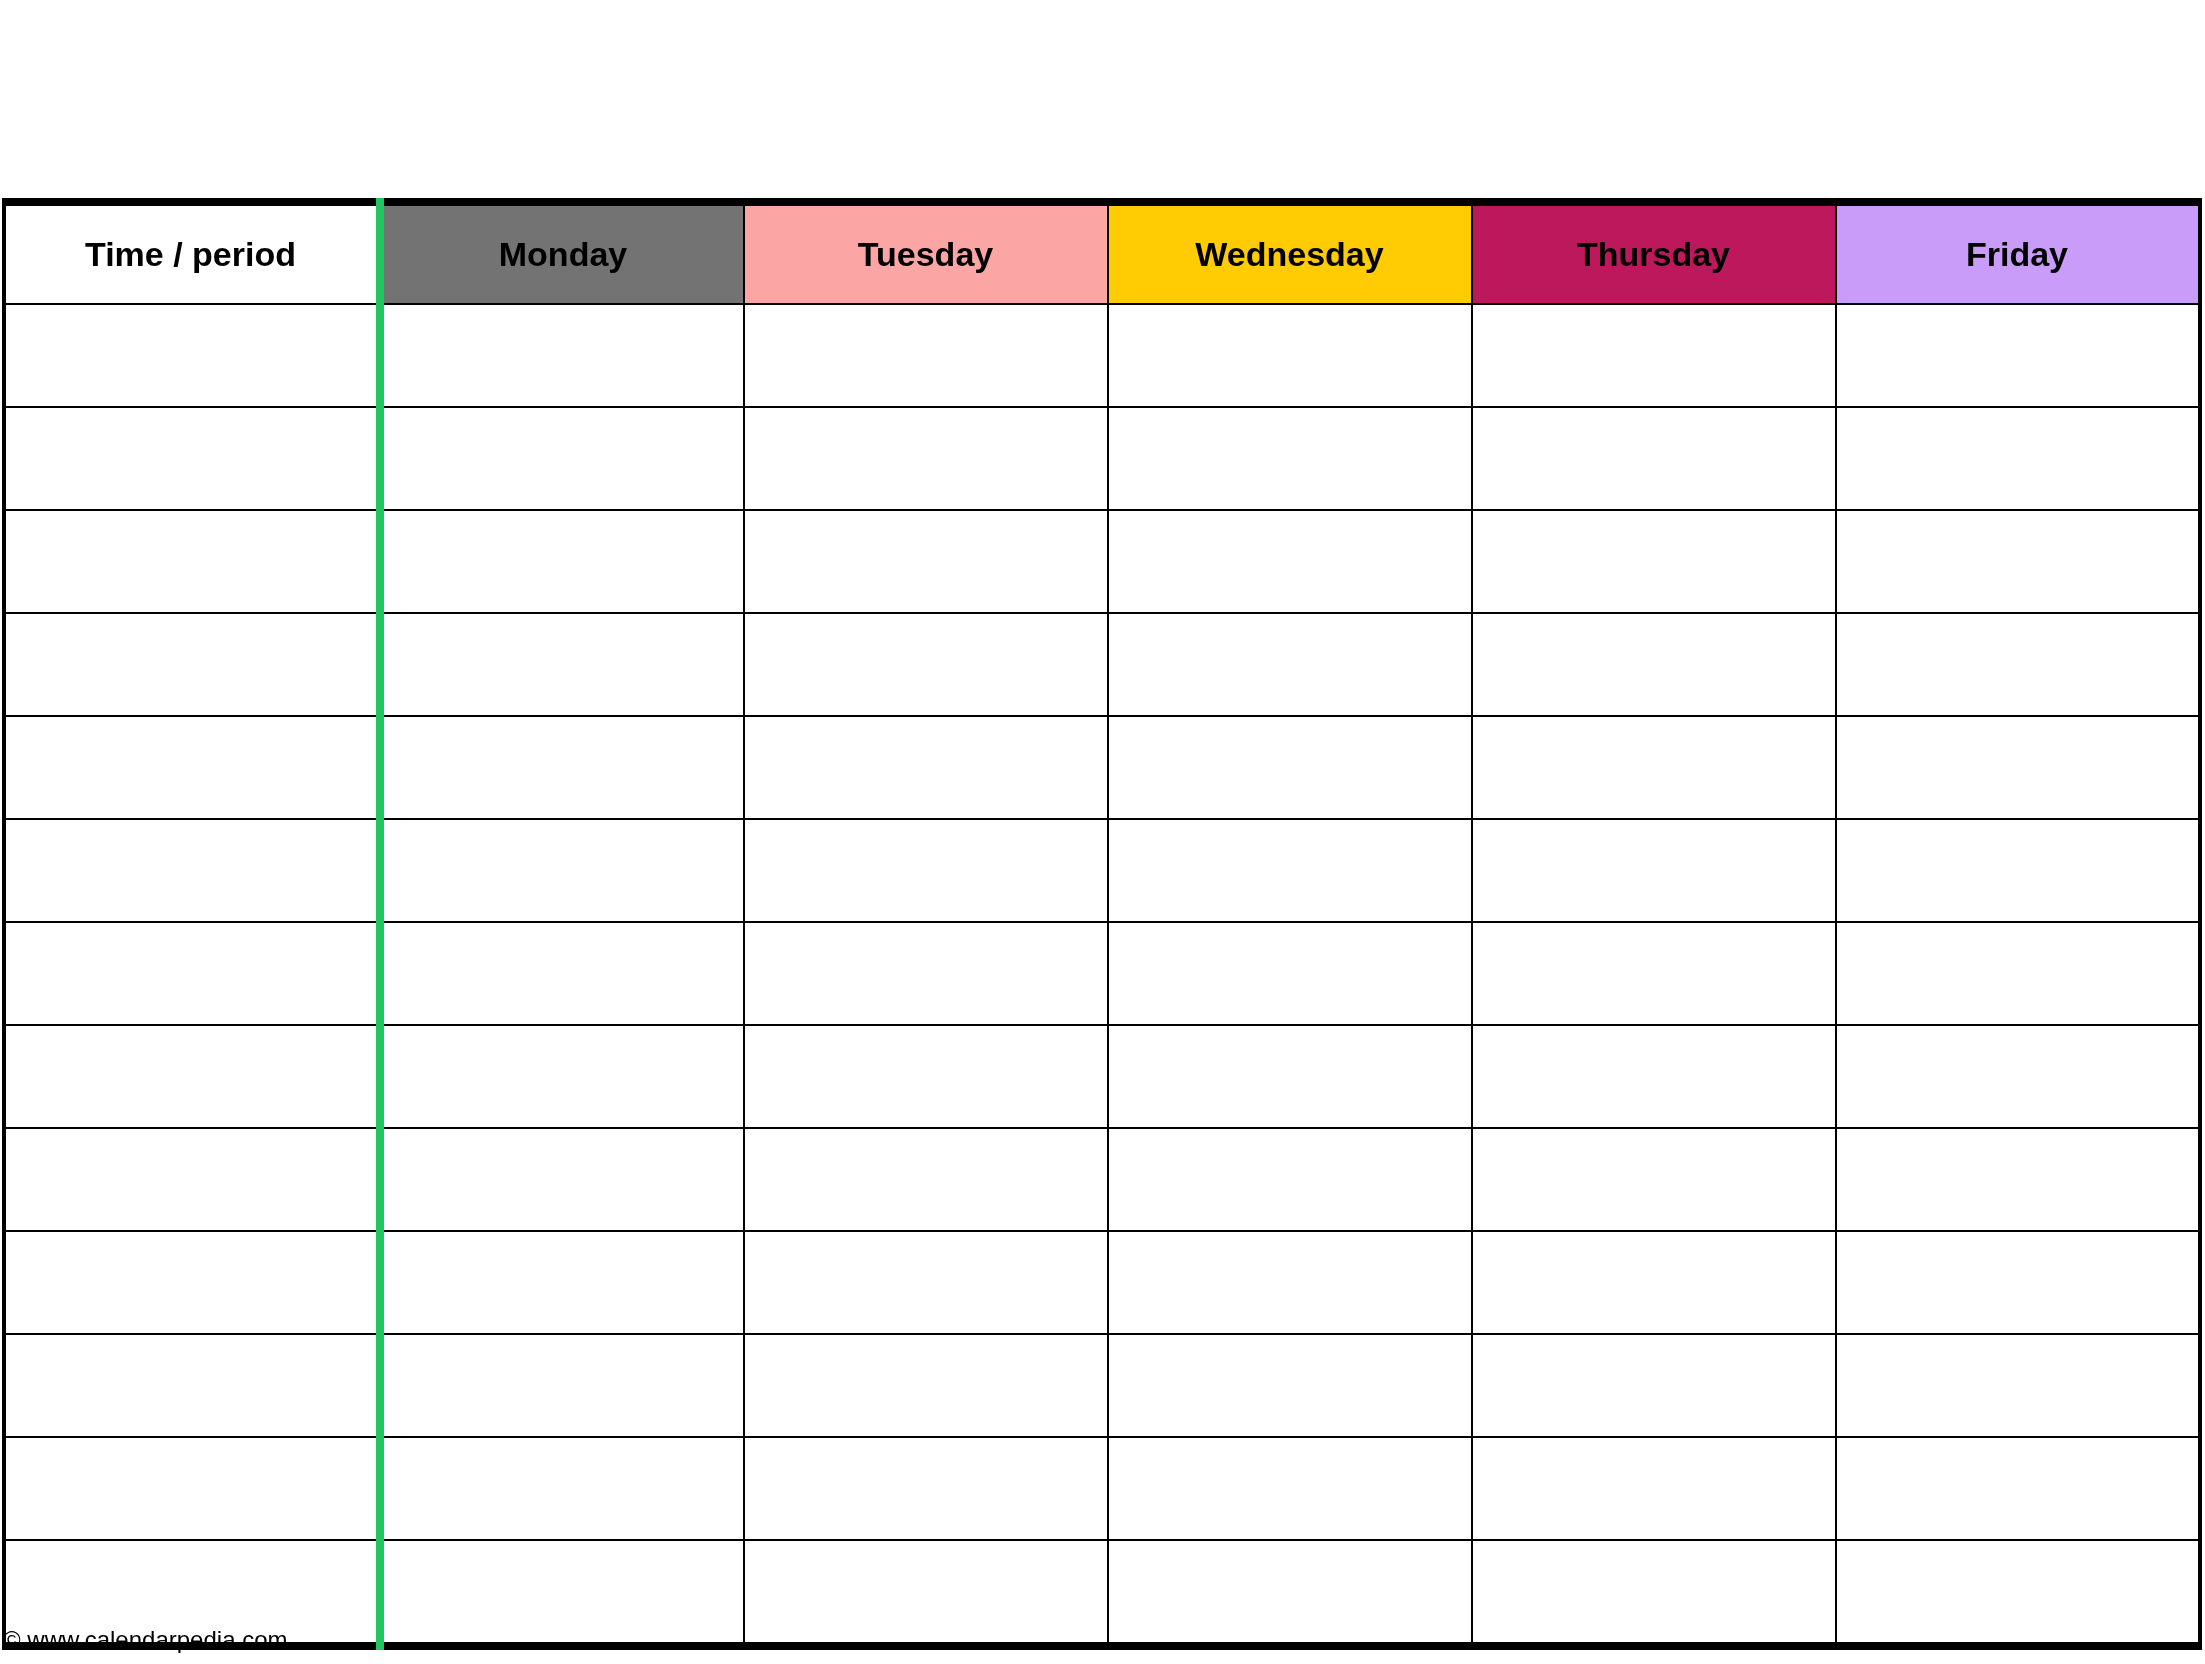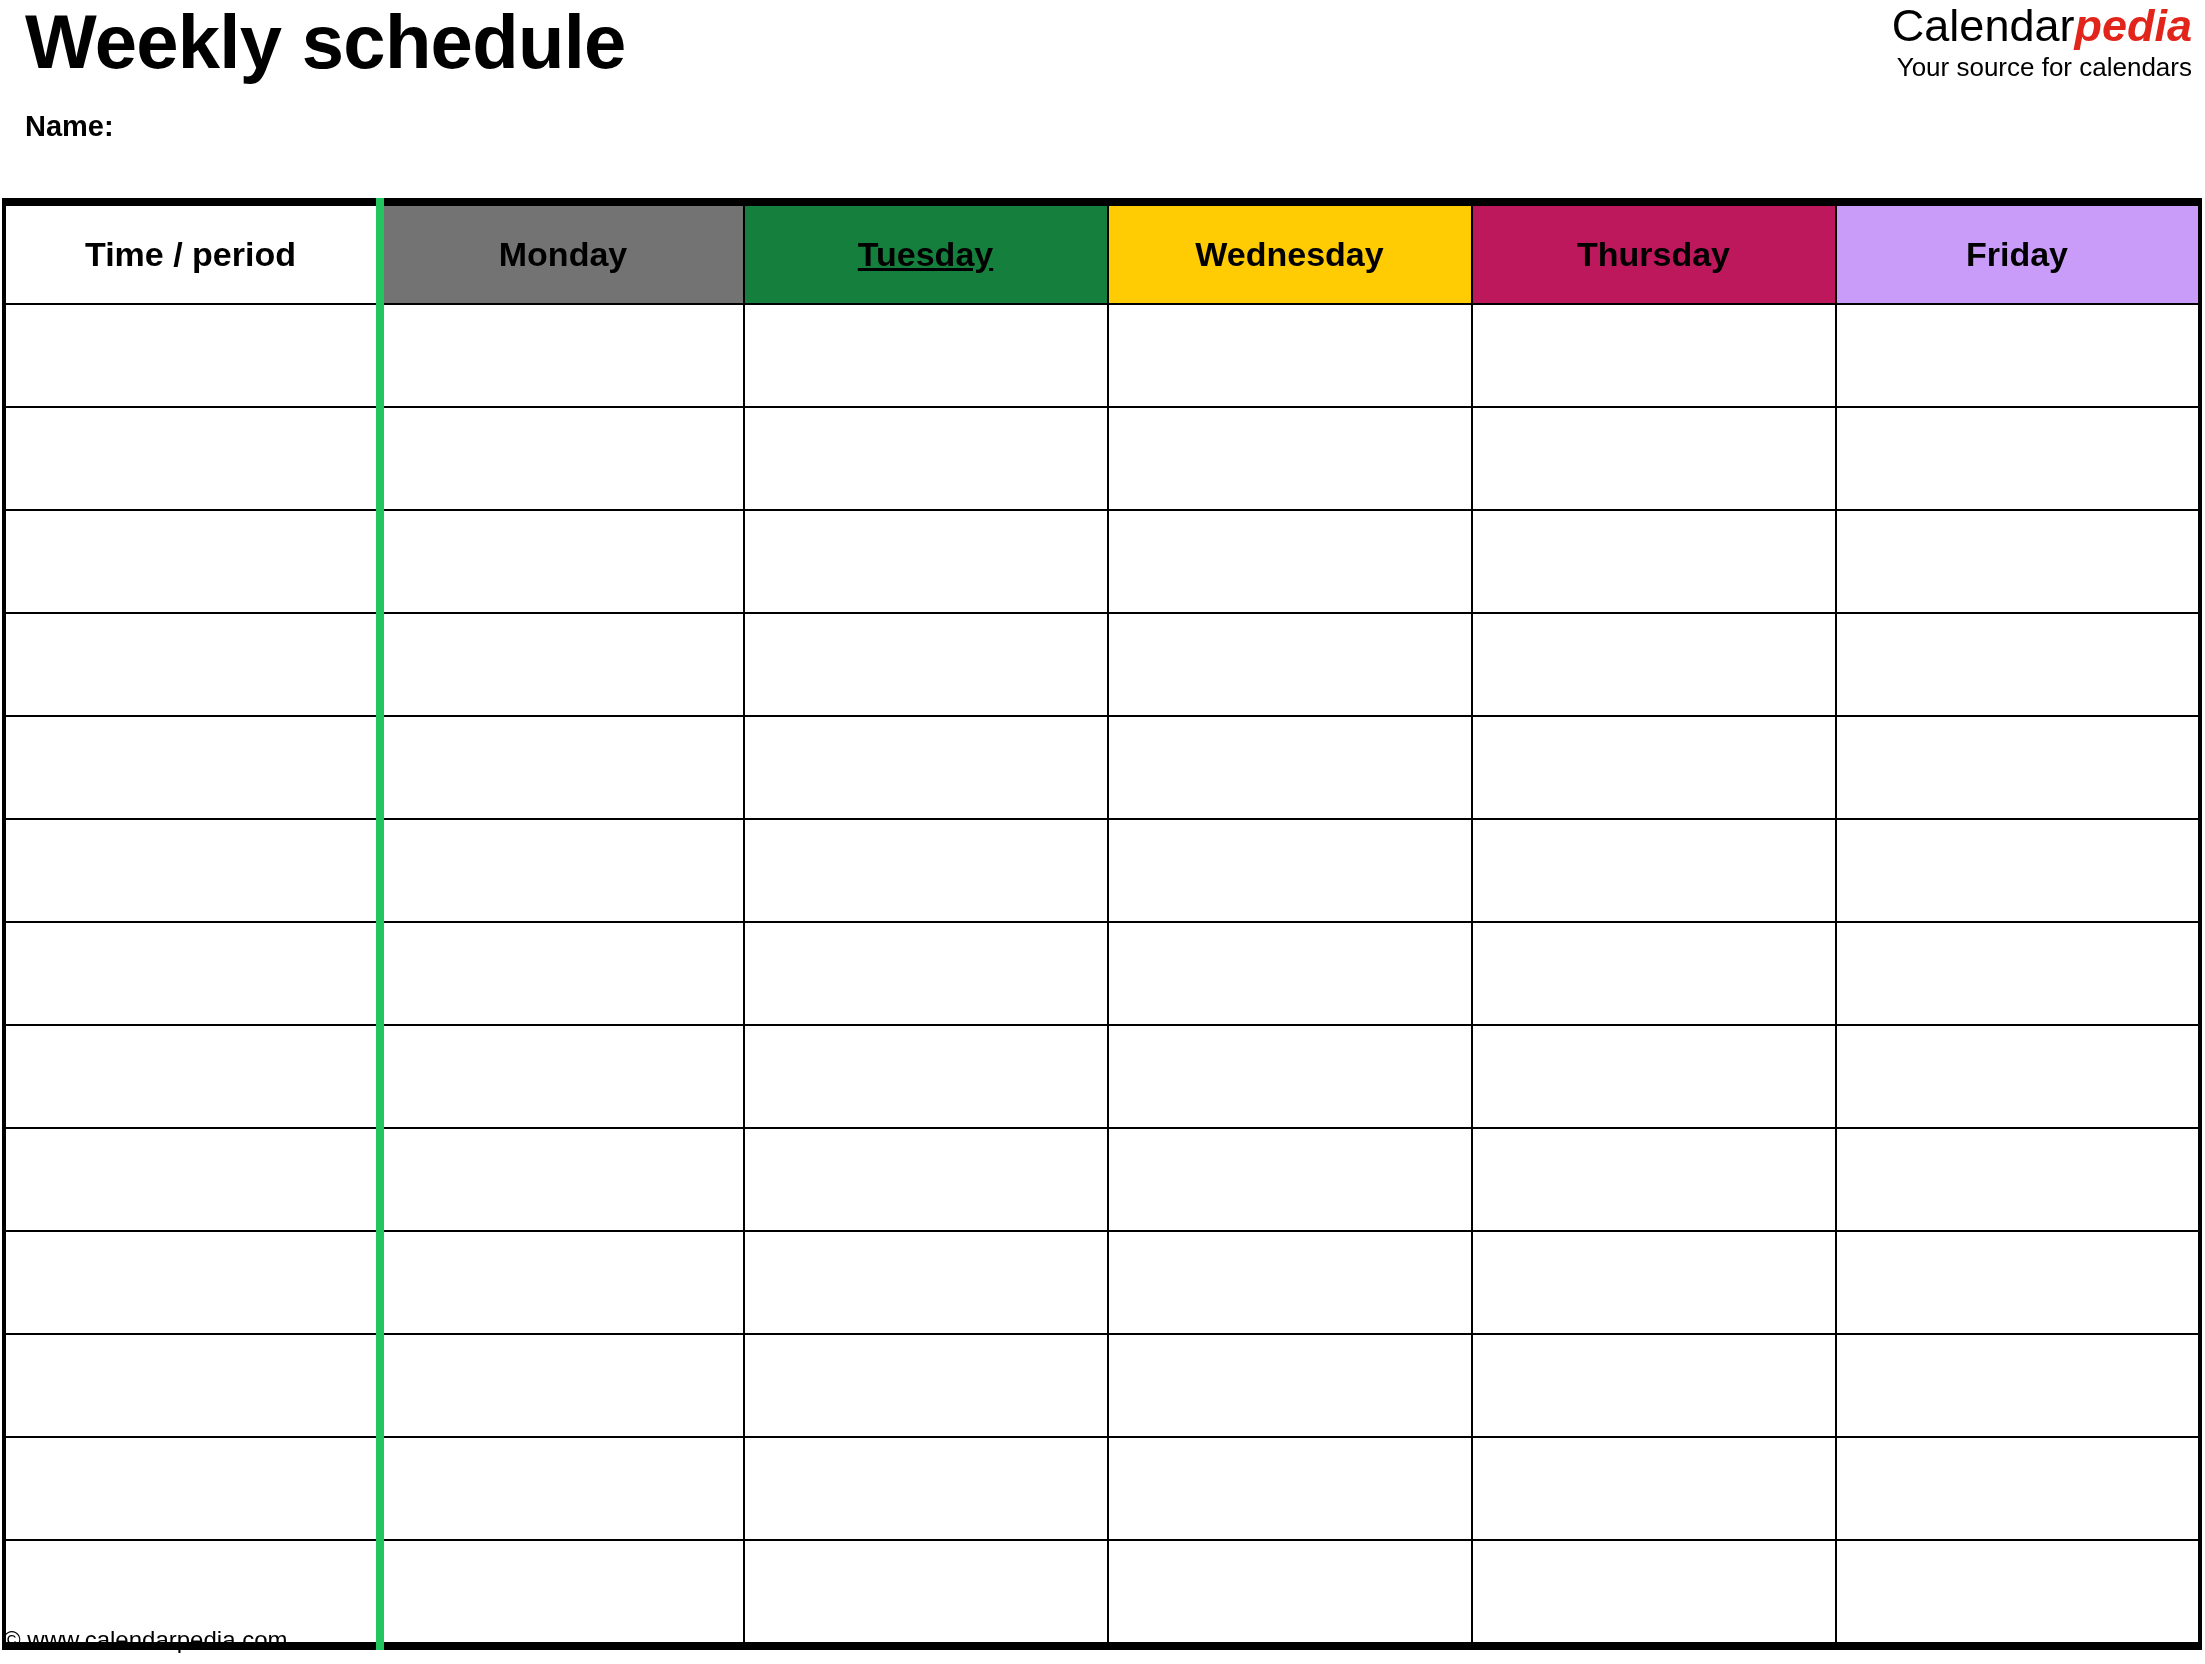--- a/index.html
+++ b/index.html
@@ -134,48 +134,36 @@
     font-size: 24px;
     color: #000000;
     white-space: nowrap;
   }
 </style>
 </head>
 <body>
 
 <div class="page">
 
-  <div class="top-area">
-
-    <div class="doc-title">Weekly schedule</div>
-
-    <div class="name-label">Name:</div>
-
-    <div class="brand">
-      <div class="brand-name"><span class="brand-black">Calendar</span><span class="brand-red">pedia</span></div>
-      <div class="brand-tagline">Your source for calendars</div>
-    </div>
-
-  </div>
 
   <table class="schedule-table">
     <colgroup>
       <col class="col-time">
       <col class="col-day">
       <col class="col-day">
       <col class="col-day">
       <col class="col-day">
       <col class="col-day">
     </colgroup>
 
     <thead>
       <tr>
         <th class="time-head">Time / period</th>
         <th style="background:#737373;">Monday</th>
-        <th style="background:#15803d;text-decoration:underline;">Tuesday</th>
+        <th style="background:#fca5a5;">Tuesday</th>
         <th style="background:#FFCC03;">Wednesday</th>
         <th style="background:#be185d;">Thursday</th>
         <th style="background:#CA9CFA;">Friday</th>
       </tr>
     </thead>
 
     <tbody>
         <tr>
           <td class="time-cell"></td>
           <td></td>

